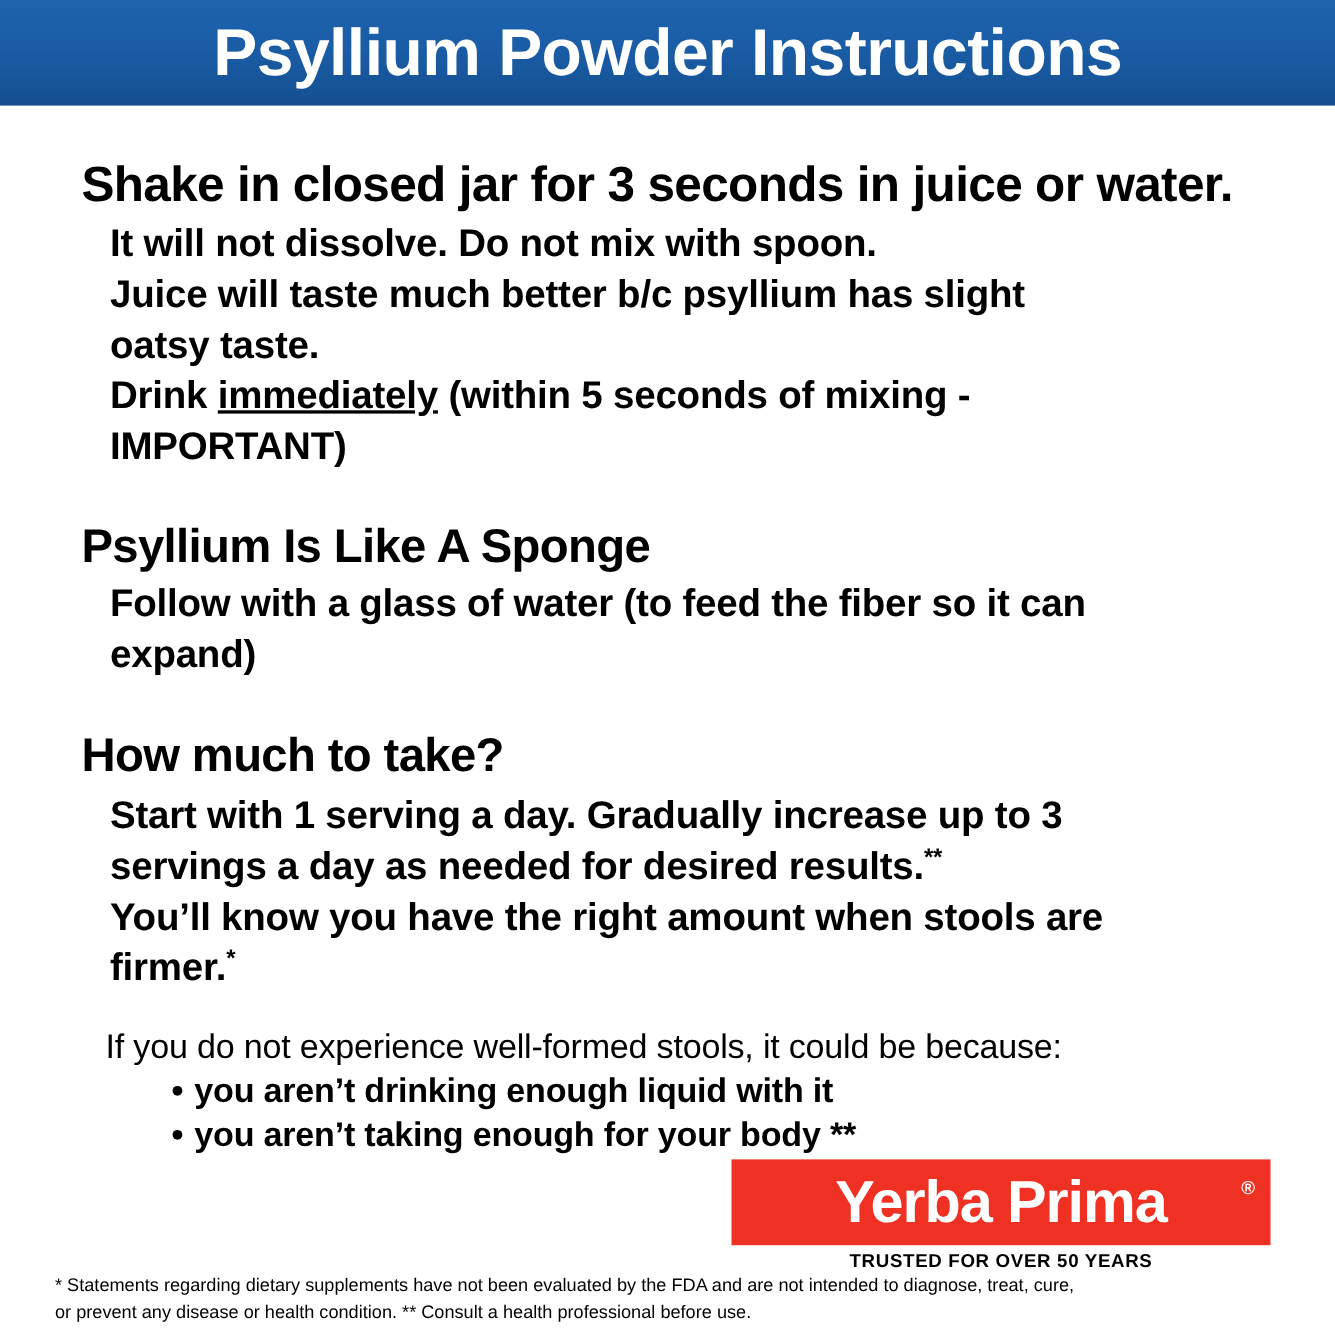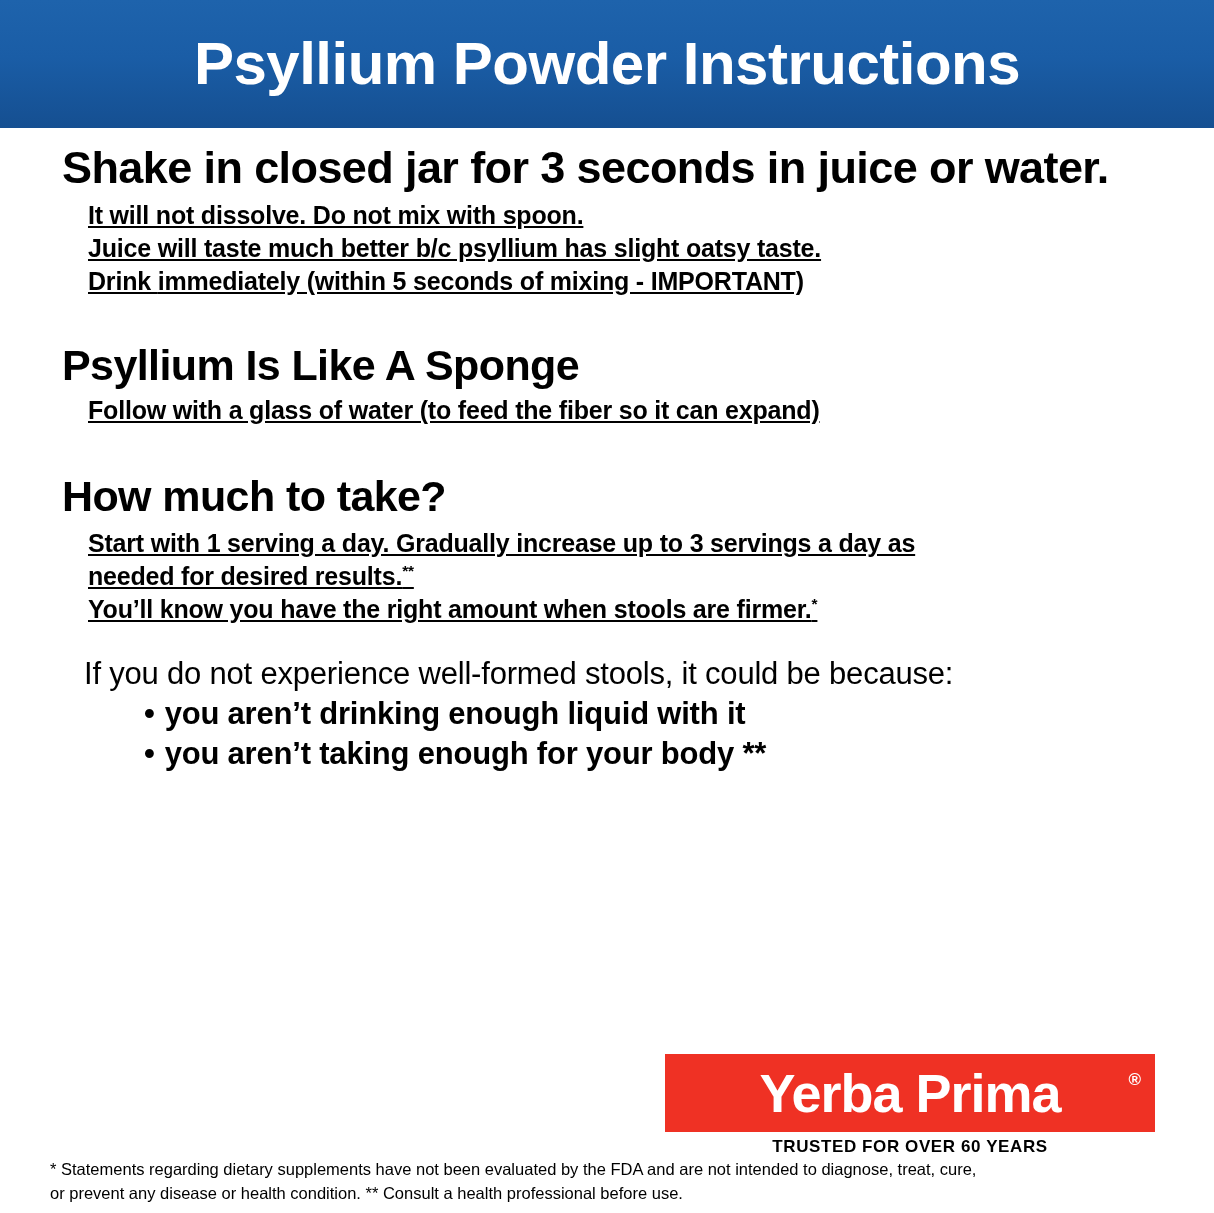--- a/index.html
+++ b/index.html
@@ -15,62 +15,61 @@
     color: #000000;
     overflow: hidden;
   }
 
   
   .header-banner {
     position: absolute;
     top: 0;
     left: 0;
     width: 1214px;
-    height: 128px;
+    height: 96px;
     background: linear-gradient(180deg, #1e63ac 0%, #1a5da6 45%, #154f91 100%);
     display: flex;
     align-items: center;
     justify-content: center;
   }
   .header-title {
     color: #ffffff;
     font-size: 60px;
     font-weight: bold;
     letter-spacing: -0.5px;
     line-height: 1;
     white-space: nowrap;
   }
 
   
   .content {
     position: absolute;
     top: 112px;
-    left: 4px;
+    left: 16px;
     width: 986px;
     padding-left: 36px;
   }
 
   .section {
     padding: 0 22px;
   }
   .section-heading {
     font-size: 43px;
     font-weight: bold;
     line-height: 1.08;
     margin: 0;
     letter-spacing: -0.6px;
     white-space: nowrap;
   }
   .section-line {
-    font-size: 25px;
+    font-size: 35px;
     font-weight: bold;
     line-height: 1.32;
     margin: 0 0 0 26px;
     letter-spacing: -0.2px;
-    text-decoration: underline;
   }
   .section-line .underline {
     text-decoration: underline;
   }
   sup.mark {
     font-size: 0.62em;
     vertical-align: super;
     line-height: 0;
   }
 
@@ -189,19 +188,19 @@
     <p class="bullet"><span class="dot">•</span><span>you aren’t taking enough for your body **</span></p>
   </div>
 
 </div>
 
 <div class="brand-area">
   <div class="brand-box">
     <span class="brand-name">Yerba Prima</span>
     <span class="brand-reg">®</span>
   </div>
-  <div class="brand-tagline">TRUSTED FOR OVER 60 YEARS</div>
+  <div class="brand-tagline">TRUSTED FOR OVER 50 YEARS</div>
 </div>
 
 <div class="disclaimer">
   <div>* Statements regarding dietary supplements have not been evaluated by the FDA and are not intended to diagnose, treat, cure,</div>
   <div>or prevent any disease or health condition.  ** Consult a health professional before use.</div>
 </div>
 
 </body></html>

